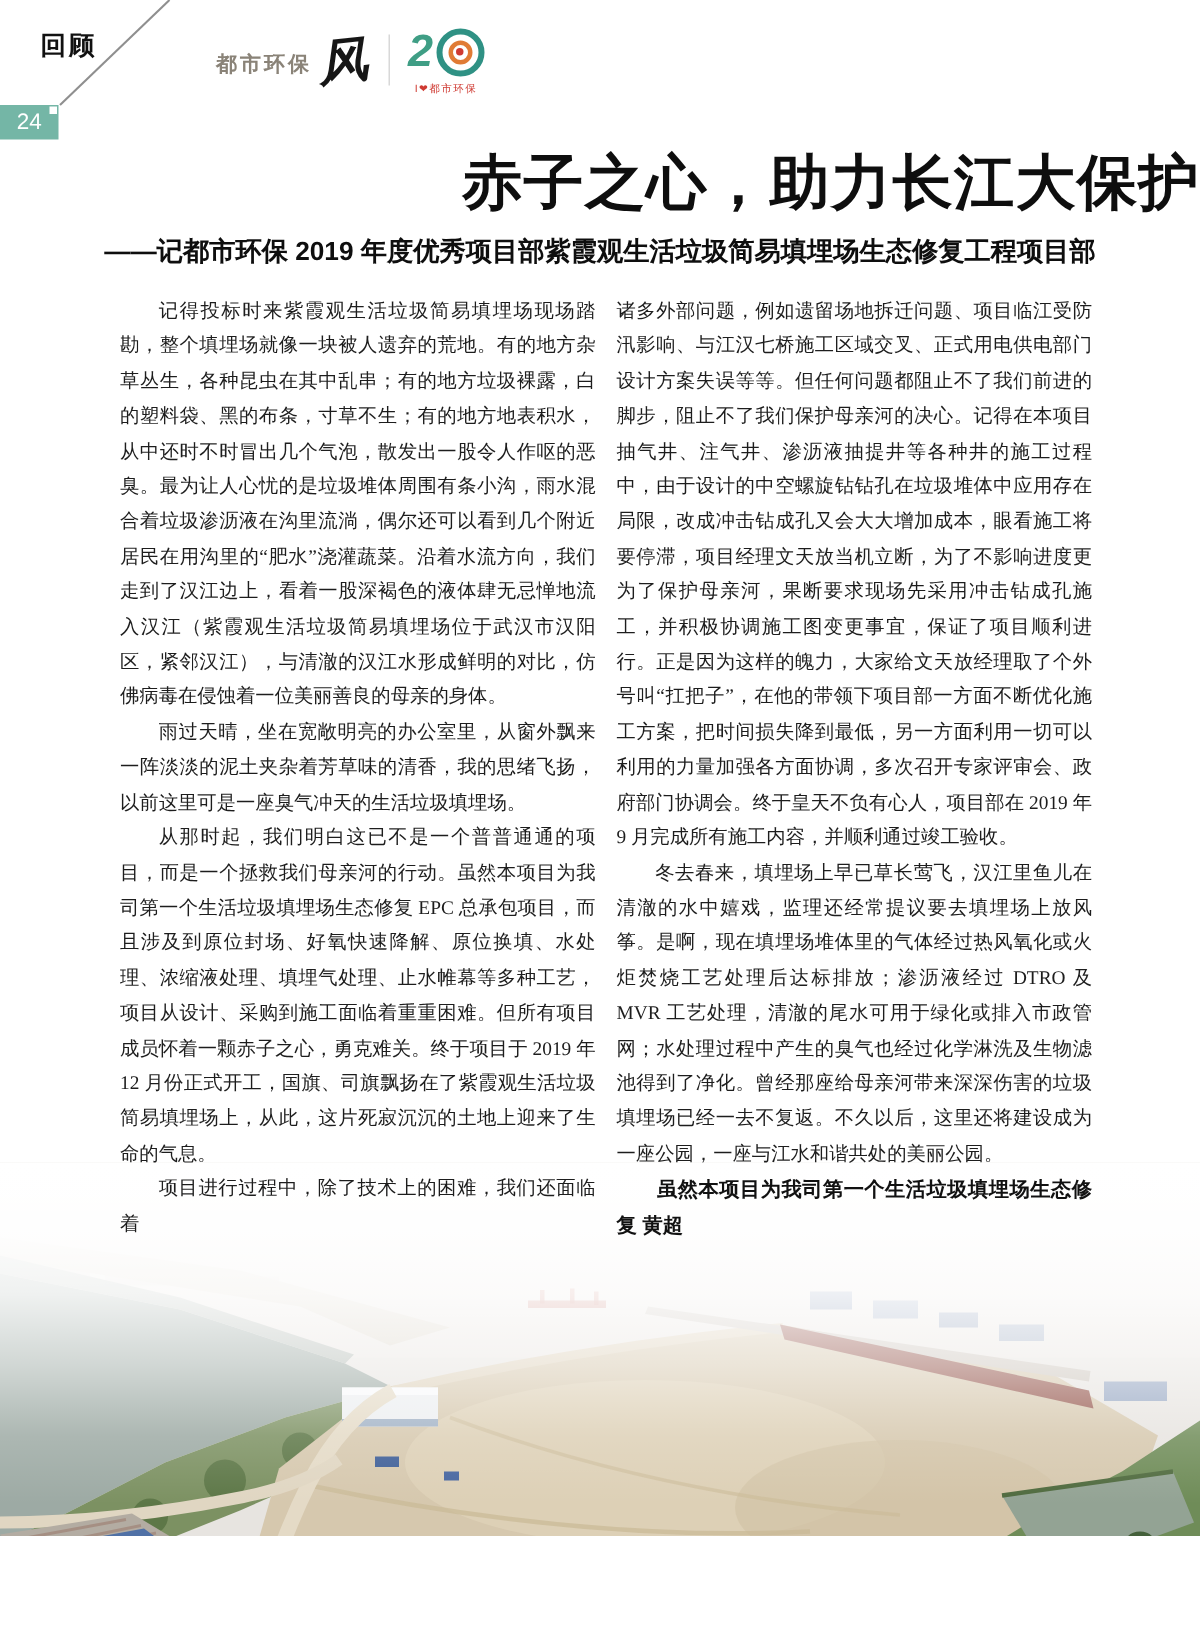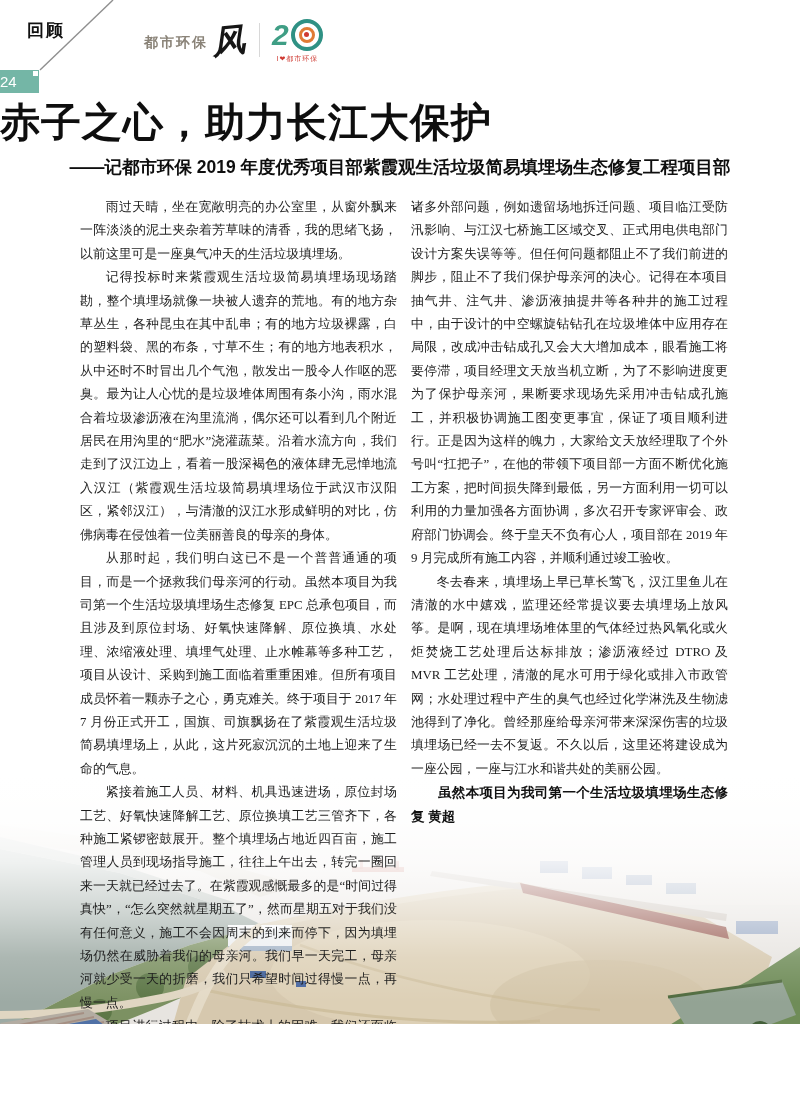--- a/index.html
+++ b/index.html
@@ -5,42 +5,42 @@
   html,body{margin:0;padding:0;background:#ffffff;}
   .page{position:relative;width:800px;height:1024px;background:#ffffff;overflow:hidden;
         font-family:"Liberation Serif","DejaVu Serif",serif;color:#1d1d1d;}
 
   
   .section-label{position:absolute;left:27px;top:19px;font-family:"Liberation Sans","DejaVu Sans",sans-serif;
         font-size:17px;font-weight:bold;color:#111;letter-spacing:2px;}
   .corner-svg{position:absolute;left:0;top:0;width:140px;height:100px;}
   .pagenum{position:absolute;left:0;top:70px;width:39px;height:23px;background:#74b6a6;
         color:#fff;font-family:"Liberation Sans","DejaVu Sans",sans-serif;font-size:15px;
-        display:flex;align-items:center;justify-content:flex-start;}
+        display:flex;align-items:center;justify-content:center;}
   .pagenum .notch{position:absolute;top:1px;right:1px;width:5px;height:5px;background:#fff;}
   .logo-cluster{position:absolute;left:96px;top:16px;height:48px;display:flex;align-items:center;margin-left:48px;}
   .brand-text{font-family:"Liberation Serif","DejaVu Serif",serif;font-size:14px;font-weight:bold;
         color:#8a8378;letter-spacing:2px;margin-top:6px;}
   .brand-mark{font-family:"DejaVu Serif",serif;font-size:33px;font-weight:bold;font-style:italic;
         color:#161616;transform:rotate(-6deg);margin-left:4px;line-height:1;}
   .logo-divider{width:1px;height:34px;background:#d8d8d8;margin:0 12px 0 14px;}
   .anniv{display:flex;flex-direction:column;align-items:center;margin-top:2px;}
   .anniv-row{display:flex;align-items:center;}
   .anniv-digit{font-family:"Liberation Sans","DejaVu Sans",sans-serif;font-weight:900;font-style:italic;
         font-size:30px;line-height:1;color:#3f9e85;}
   .anniv-zero{position:relative;width:24px;height:24px;border:4px solid #2f9184;border-radius:50%;
         margin-left:2px;display:flex;align-items:center;justify-content:center;}
   .anniv-zero .ring{width:10px;height:10px;border:3px solid #e07b35;border-radius:50%;
         display:flex;align-items:center;justify-content:center;}
   .anniv-zero .dot{width:5px;height:5px;background:#cf3a32;border-radius:50%;}
   .anniv-tag{font-family:"Liberation Sans","DejaVu Sans",sans-serif;font-size:7px;color:#cf3a32;
         margin-top:3px;letter-spacing:1px;white-space:nowrap;}
 
   
-  .article-title{position:absolute;left:0;top:100px;width:100%;text-align:left;
+  .article-title{position:absolute;left:0;top:100px;width:100%;text-align:right;
         font-family:"Liberation Sans","DejaVu Sans",sans-serif;font-weight:900;
         font-size:40px;line-height:1.1;color:#0e0e0e;letter-spacing:1px;}
   .article-subtitle{position:absolute;left:0;top:155px;width:100%;text-align:center;
         font-family:"Liberation Sans","DejaVu Sans",sans-serif;font-weight:bold;
         font-size:17.5px;color:#0e0e0e;}
 
   
   .columns{position:absolute;left:80px;top:196px;width:648px;display:flex;gap:14px;z-index:3;}
   .col{width:317px;font-size:12.9px;line-height:23.4px;text-align:justify;color:#1d1d1d;}
   .col p{margin:0;text-indent:2em;}
@@ -175,24 +175,23 @@
       <circle cx="78" cy="312" r="6" fill="#d9d9d9"></circle>
       <circle cx="92" cy="314" r="6" fill="#d9d9d9"></circle>
       <line x1="152" y1="306" x2="232" y2="293" stroke="#eeeeee" stroke-width="3" stroke-dasharray="2,4"></line>
       <rect x="370" y="290" width="4" height="28" fill="#6b6f74"></rect>
     </svg>
     <div class="photo-fade"></div>
   </div>
 
   <div class="columns">
     <div class="col">
+      <p>记得投标时来紫霞观生活垃圾简易填埋场现场踏勘，整个填埋场就像一块被人遗弃的荒地。有的地方杂草丛生，各种昆虫在其中乱串；有的地方垃圾裸露，白的塑料袋、黑的布条，寸草不生；有的地方地表积水，从中还时不时冒出几个气泡，散发出一股令人作呕的恶臭。最为让人心忧的是垃圾堆体周围有条小沟，雨水混合着垃圾渗沥液在沟里流淌，偶尔还可以看到几个附近居民在用沟里的“肥水”浇灌蔬菜。沿着水流方向，我们走到了汉江边上，看着一股深褐色的液体肆无忌惮地流入汉江（紫霞观生活垃圾简易填埋场位于武汉市汉阳区，紧邻汉江），与清澈的汉江水形成鲜明的对比，仿佛病毒在侵蚀着一位美丽善良的母亲的身体。</p>
       <p>雨过天晴，坐在宽敞明亮的办公室里，从窗外飘来一阵淡淡的泥土夹杂着芳草味的清香，我的思绪飞扬，以前这里可是一座臭气冲天的生活垃圾填埋场。</p>
-      <p>记得投标时来紫霞观生活垃圾简易填埋场现场踏勘，整个填埋场就像一块被人遗弃的荒地。有的地方杂草丛生，各种昆虫在其中乱串；有的地方垃圾裸露，白的塑料袋、黑的布条，寸草不生；有的地方地表积水，从中还时不时冒出几个气泡，散发出一股令人作呕的恶臭。最为让人心忧的是垃圾堆体周围有条小沟，雨水混合着垃圾渗沥液在沟里流淌，偶尔还可以看到几个附近居民在用沟里的“肥水”浇灌蔬菜。沿着水流方向，我们走到了汉江边上，看着一股深褐色的液体肆无忌惮地流入汉江（紫霞观生活垃圾简易填埋场位于武汉市汉阳区，紧邻汉江），与清澈的汉江水形成鲜明的对比，仿佛病毒在侵蚀着一位美丽善良的母亲的身体。</p>
-      <p>从那时起，我们明白这已不是一个普普通通的项目，而是一个拯救我们母亲河的行动。虽然本项目为我司第一个生活垃圾填埋场生态修复 EPC 总承包项目，而且涉及到原位封场、好氧快速降解、原位换填、水处理、浓缩液处理、填埋气处理、止水帷幕等多种工艺，项目从设计、采购到施工面临着重重困难。但所有项目成员怀着一颗赤子之心，勇克难关。终于项目于 2017 年 7 月份正式开工，国旗、司旗飘扬在了紫霞观生活垃圾简易填埋场上，从此，这片死寂沉沉的土地上迎来了生命的气息。</p>
-      <p>紧接着施工人员、材料、机具迅速进场，原位封场工艺、好氧快速降解工艺、原位换填工艺三管齐下，各种施工紧锣密鼓展开。整个填埋场占地近四百亩，施工管理人员到现场指导施工，往往上午出去，转完一圈回来一天就已经过去了。在紫霞观感慨最多的是“时间过得真快”，“怎么突然就星期五了”，然而星期五对于我们没有任何意义，施工不会因周末的到来而停下，因为填埋场仍然在威胁着我们的母亲河。我们早一天完工，母亲河就少受一天的折磨，我们只希望时间过得慢一点，再慢一点。</p>
+      <p>从那时起，我们明白这已不是一个普普通通的项目，而是一个拯救我们母亲河的行动。虽然本项目为我司第一个生活垃圾填埋场生态修复 EPC 总承包项目，而且涉及到原位封场、好氧快速降解、原位换填、水处理、浓缩液处理、填埋气处理、止水帷幕等多种工艺，项目从设计、采购到施工面临着重重困难。但所有项目成员怀着一颗赤子之心，勇克难关。终于项目于 2019 年 12 月份正式开工，国旗、司旗飘扬在了紫霞观生活垃圾简易填埋场上，从此，这片死寂沉沉的土地上迎来了生命的气息。</p>
       <p>项目进行过程中，除了技术上的困难，我们还面临着</p>
     </div>
     <div class="col">
       <p class="no-indent">诸多外部问题，例如遗留场地拆迁问题、项目临江受防汛影响、与江汉七桥施工区域交叉、正式用电供电部门设计方案失误等等。但任何问题都阻止不了我们前进的脚步，阻止不了我们保护母亲河的决心。记得在本项目抽气井、注气井、渗沥液抽提井等各种井的施工过程中，由于设计的中空螺旋钻钻孔在垃圾堆体中应用存在局限，改成冲击钻成孔又会大大增加成本，眼看施工将要停滞，项目经理文天放当机立断，为了不影响进度更为了保护母亲河，果断要求现场先采用冲击钻成孔施工，并积极协调施工图变更事宜，保证了项目顺利进行。正是因为这样的魄力，大家给文天放经理取了个外号叫“扛把子”，在他的带领下项目部一方面不断优化施工方案，把时间损失降到最低，另一方面利用一切可以利用的力量加强各方面协调，多次召开专家评审会、政府部门协调会。终于皇天不负有心人，项目部在 2019 年 9 月完成所有施工内容，并顺利通过竣工验收。</p>
       <p>冬去春来，填埋场上早已草长莺飞，汉江里鱼儿在清澈的水中嬉戏，监理还经常提议要去填埋场上放风筝。是啊，现在填埋场堆体里的气体经过热风氧化或火炬焚烧工艺处理后达标排放；渗沥液经过 DTRO 及 MVR 工艺处理，清澈的尾水可用于绿化或排入市政管网；水处理过程中产生的臭气也经过化学淋洗及生物滤池得到了净化。曾经那座给母亲河带来深深伤害的垃圾填埋场已经一去不复返。不久以后，这里还将建设成为一座公园，一座与江水和谐共处的美丽公园。</p>
       <p class="signature">虽然本项目为我司第一个生活垃圾填埋场生态修复 黄超</p>
     </div>
   </div>
 
 </div>

